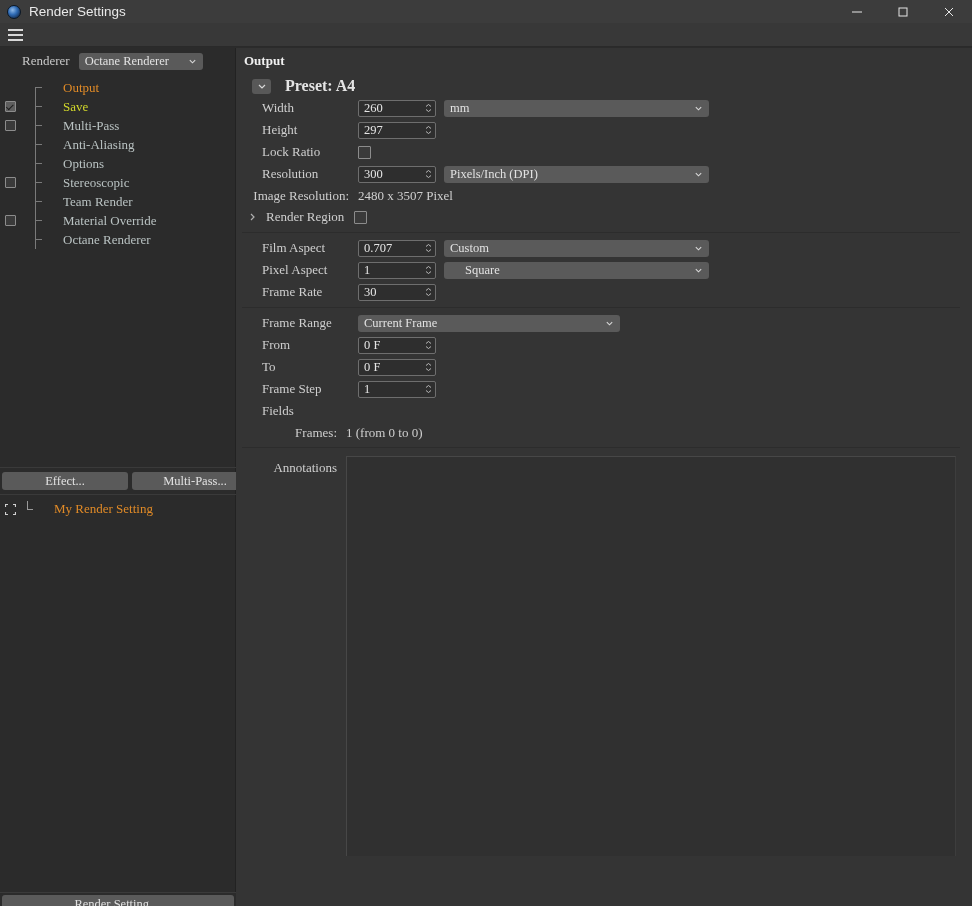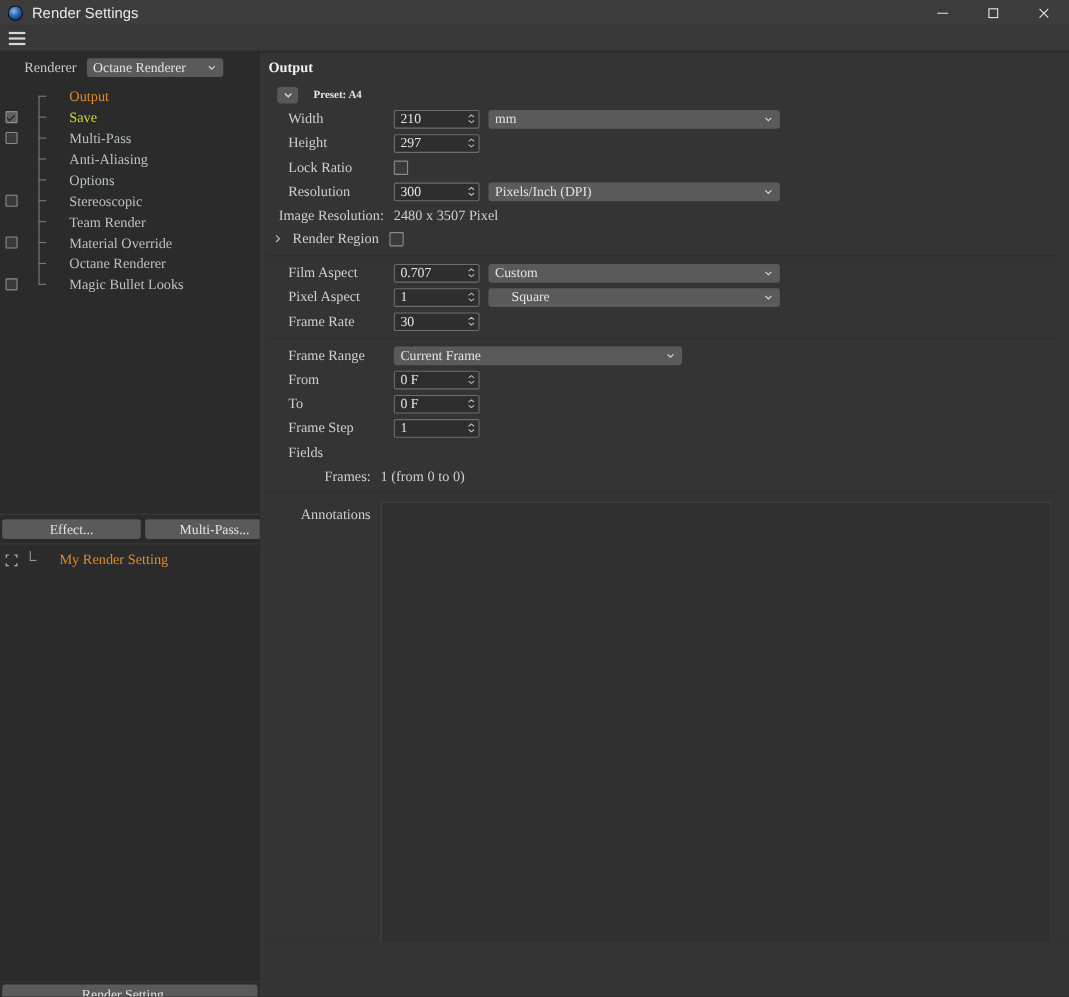--- a/index.html
+++ b/index.html
@@ -288,28 +288,20 @@
         <span class="tree-label">Material Override</span>
       </div>
 
       <div class="tree-row">
         <div class="cb-slot"></div>
         <div class="tree-stem"></div>
         <div class="tree-dash"></div>
         <span class="tree-label">Octane Renderer</span>
       </div>
 
-      <div class="tree-row">
-        <div class="cb-slot">
-          <div class="cbox"></div>
-        </div>
-        <div class="tree-stem" style="height:10px;"></div>
-        <div class="tree-dash"></div>
-        <span class="tree-label">Magic Bullet Looks</span>
-      </div>
 
     </div>
 
     <div class="sep-line" style="top:419px;"></div>
     <div class="eff-row">
       <div class="btn">Effect...</div>
       <div class="btn">Multi-Pass...</div>
     </div>
     <div class="sep-line" style="top:446px;"></div>
 
@@ -335,27 +327,27 @@
   <div class="content">
 
     <div class="content-head">Output</div>
 
     <div class="frow" style="margin-top:6px;">
       <div class="tiny-btn">
         <svg width="10" height="10" viewBox="0 0 10 10">
             <polyline points="2,4 5,7 8,4" fill="none" stroke="#d8d8d8" stroke-width="1.2"></polyline>
           </svg>
       </div>
-      <span style="font-size:10px;color:#e4e4e4;font-weight:bold;margin-left:14px;">Preset: A4</span>
+      <span style="font-size:16px;color:#e4e4e4;font-weight:bold;margin-left:14px;">Preset: A4</span>
     </div>
 
     <div class="frow">
       <span class="flabel lft findent">Width</span>
       <div class="numfield">
-        <span>210</span>
+        <span>260</span>
         <span class="spin">
           <svg width="7" height="4" viewBox="0 0 7 4">
               <polyline points="1,3 3.5,1 6,3" fill="none" stroke="#b8b8b8" stroke-width="1"></polyline>
             </svg>
           <svg width="7" height="4" viewBox="0 0 7 4">
               <polyline points="1,1 3.5,3 6,1" fill="none" stroke="#b8b8b8" stroke-width="1"></polyline>
             </svg>
         </span>
       </div>
       <div class="dropdown dd-lg" style="margin-left:8px;">

